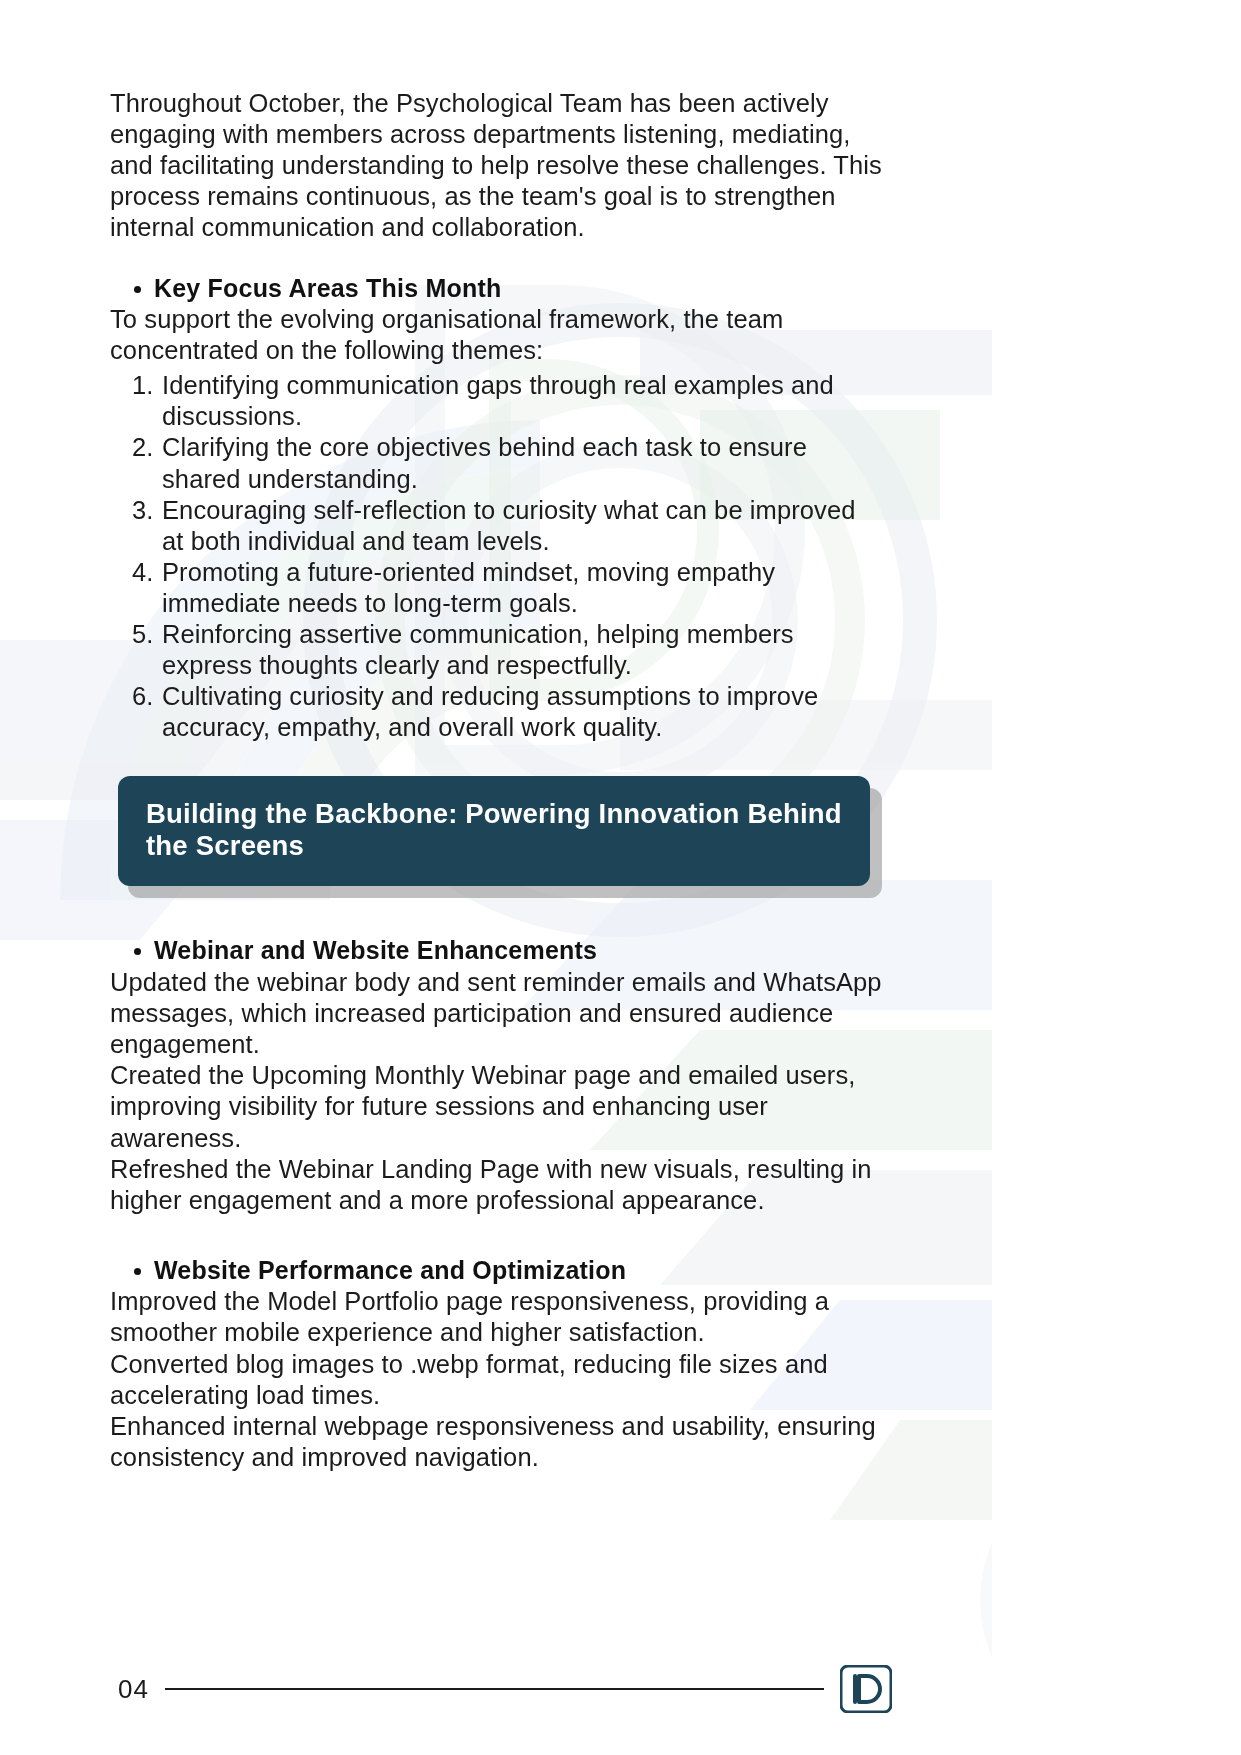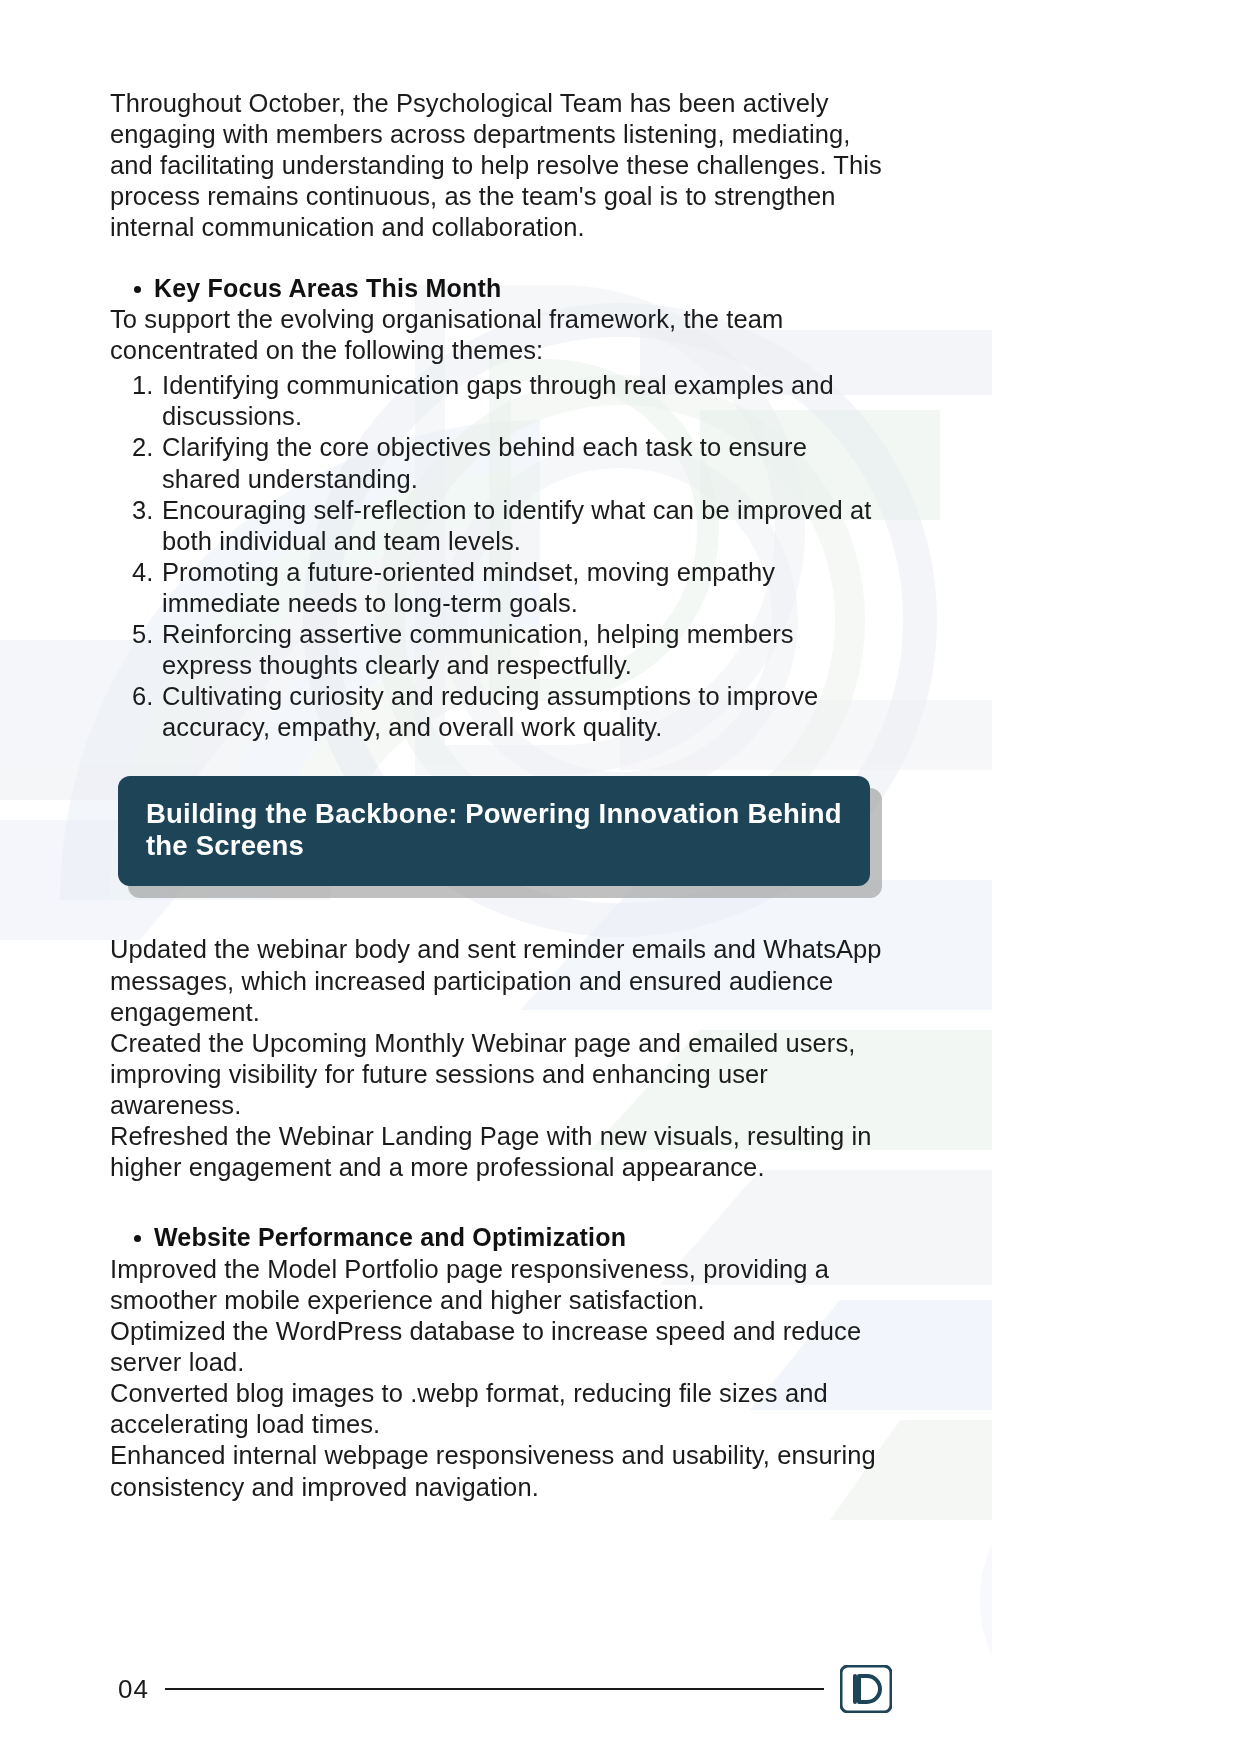--- a/index.html
+++ b/index.html
@@ -229,52 +229,54 @@
 
     <ul class="bullet-head">
       <li>Key Focus Areas This Month</li>
     </ul>
 
     <p class="body-text">To support the evolving organisational framework, the team concentrated on the following themes:</p>
 
     <ol class="num-list">
       <li>Identifying communication gaps through real examples and discussions.</li>
       <li>Clarifying the core objectives behind each task to ensure shared understanding.</li>
-      <li>Encouraging self-reflection to identify what can be improved at both individual and team levels.</li>
+      <li>Encouraging self-reflection to curiosity what can be improved at both individual and team levels.</li>
       <li>Promoting a future-oriented mindset, moving empathy immediate needs to long-term goals.</li>
       <li>Reinforcing assertive communication, helping members express thoughts clearly and respectfully.</li>
       <li>Cultivating curiosity and reducing assumptions to improve accuracy, empathy, and overall work quality.</li>
     </ol>
 
     <div class="gap-lg"></div>
 
     <div class="banner-wrap">
       <div class="banner-shadow"></div>
       <div class="banner">
         <h2>Building the Backbone: Powering Innovation Behind the Screens</h2>
       </div>
     </div>
 
     <div class="gap-lg"></div>
     <div class="gap-md"></div>
 
+    <ul class="bullet-head">
+      <li>Webinar and Website Enhancements</li>
+    </ul>
 
     <p class="body-text">Updated the webinar body and sent reminder emails and WhatsApp messages, which increased participation and ensured audience engagement.</p>
     <p class="body-text">Created the Upcoming Monthly Webinar page and emailed users, improving visibility for future sessions and enhancing user awareness.</p>
     <p class="body-text">Refreshed the Webinar Landing Page with new visuals, resulting in higher engagement and a more professional appearance.</p>
 
     <div class="gap-lg"></div>
     <div class="gap-sm"></div>
 
     <ul class="bullet-head">
       <li>Website Performance and Optimization</li>
     </ul>
 
     <p class="body-text">Improved the Model Portfolio page responsiveness, providing a smoother mobile experience and higher satisfaction.</p>
-    <p class="body-text">Optimized the WordPress database to increase speed and reduce server load.</p>
     <p class="body-text">Converted blog images to .webp format, reducing file sizes and accelerating load times.</p>
     <p class="body-text">Enhanced internal webpage responsiveness and usability, ensuring consistency and improved navigation.</p>
 
   </div>
 
   <div class="footer">
     <span class="page-num">04</span>
     <span class="footer-rule"></span>
     <span class="logo-badge">
       <svg viewBox="0 0 52 48" xmlns="http://www.w3.org/2000/svg" aria-hidden="true">

